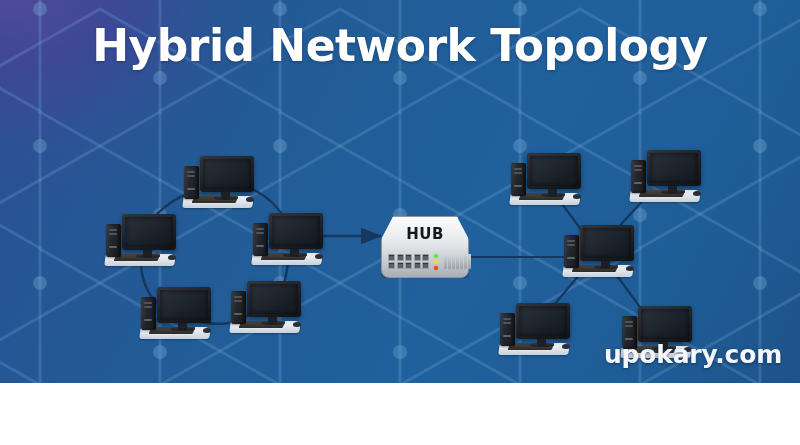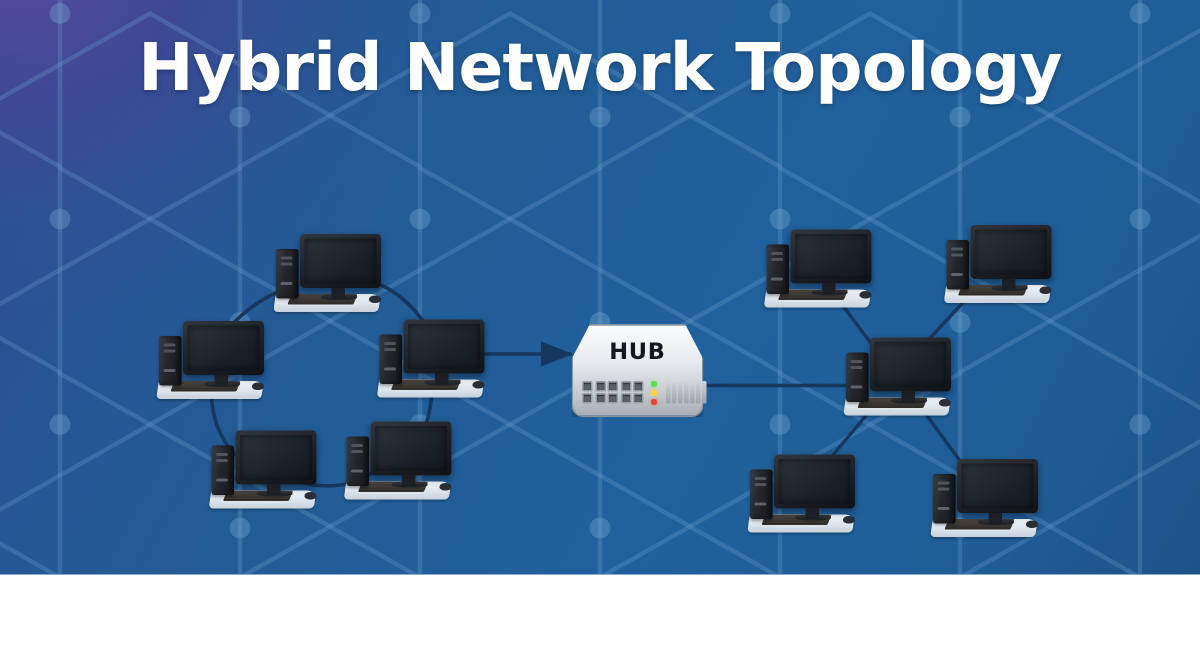--- a/index.html
+++ b/index.html
@@ -419,14 +419,15 @@
     <div class="kb"></div>
     <div class="mouse"></div>
     <div class="tower"></div>
     <div class="standfoot"></div>
     <div class="stand"></div>
     <div class="monitor">
         <div class="screen"></div>
       </div>
   </div>
 
+  <div class="watermark">upokary.com</div>
 
 </div>
 
 </body></html>

